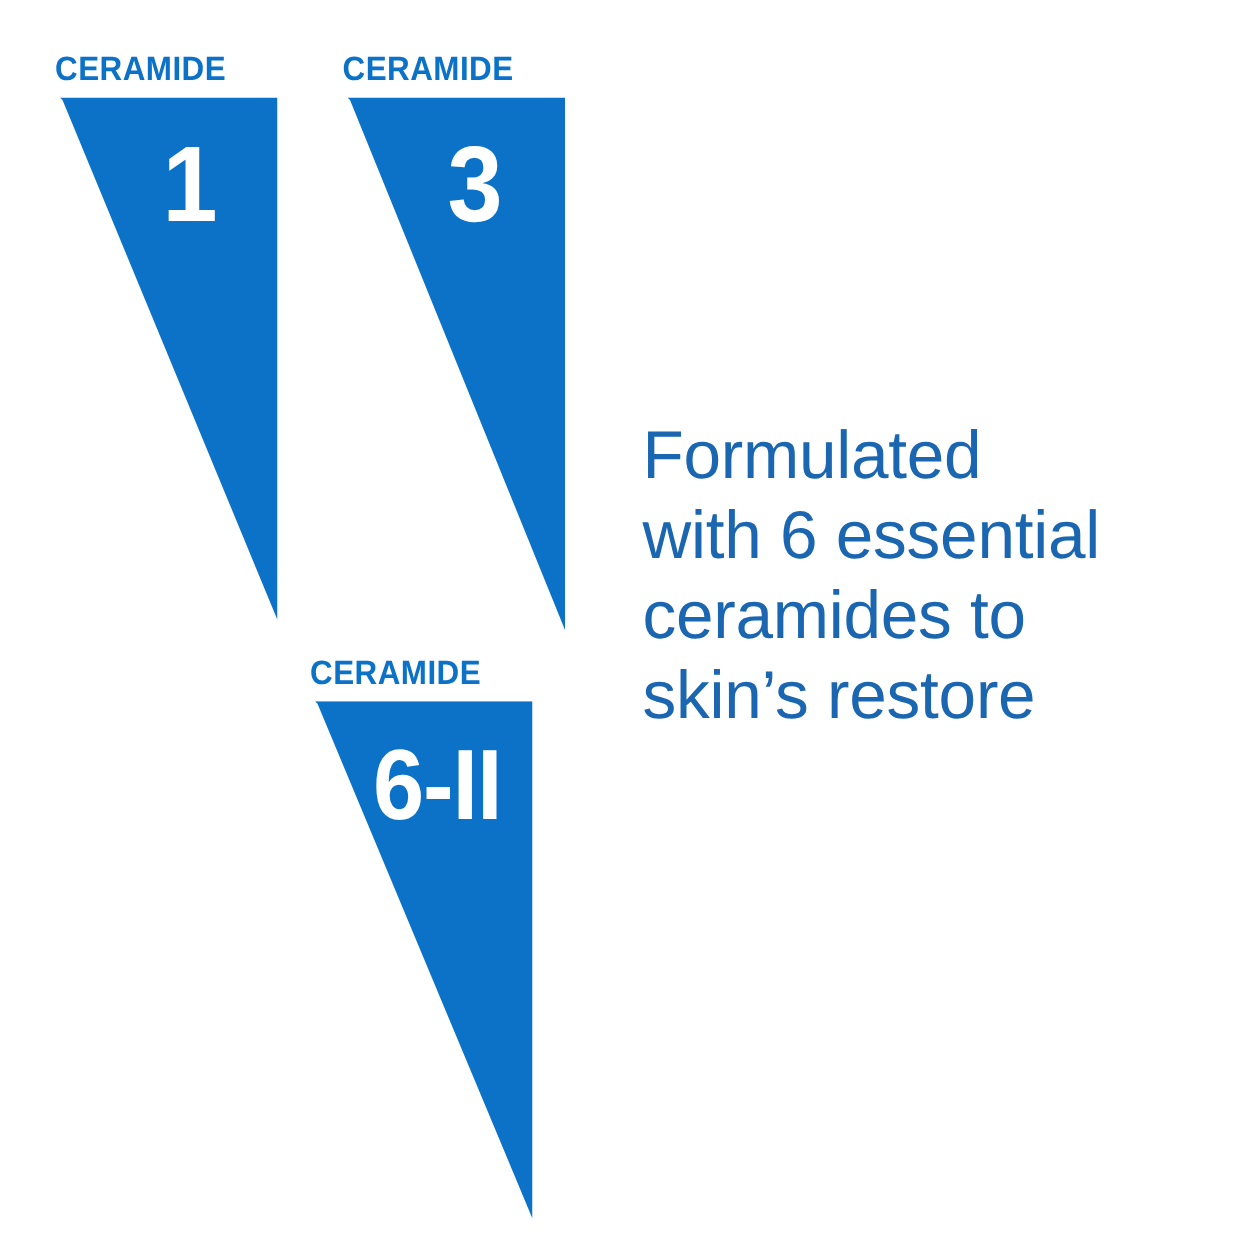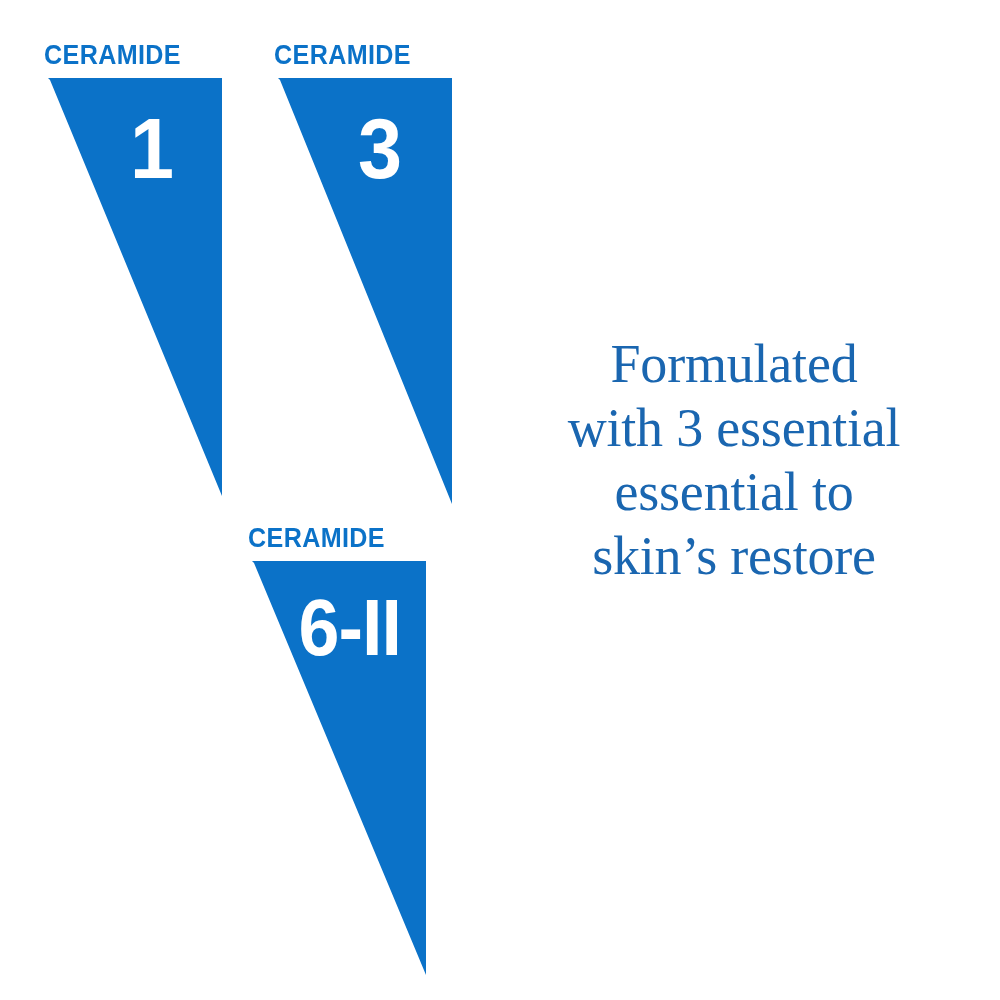--- a/index.html
+++ b/index.html
@@ -69,28 +69,27 @@
   #pennant-3 .pennant-number { left: 294px; top: 588px; font-size: 80px; letter-spacing: -1px; }
 
   
   #copy-block {
     position: absolute;
     left: 514px;
     top: 332px;
     width: 440px;
   }
   .copy-line {
-    font-family: Liberation Serif, serif;
+    font-family: Liberation Sans, sans-serif;
     font-weight: 400;
     font-size: 54px;
     line-height: 64px;
     color: #1A66B0;
     white-space: nowrap;
     letter-spacing: -0.2px;
-    text-align: center;
   }
 </style>
 </head>
 <body>
 
 <div id="stage">
 
   <div class="pennant" id="pennant-1">
     <div class="pennant-label">CERAMIDE</div>
     <svg class="pennant-shape" width="174" height="420" viewBox="0 0 174 420">
@@ -110,18 +109,18 @@
   <div class="pennant" id="pennant-3">
     <div class="pennant-label">CERAMIDE</div>
     <svg class="pennant-shape" width="174" height="416" viewBox="0 0 174 416">
       <polygon points="0,0 174,0 174,414 2,2" fill="#0B72C8"></polygon>
     </svg>
     <div class="pennant-number">6-II</div>
   </div>
 
   <div id="copy-block">
     <div class="copy-line">Formulated</div>
-    <div class="copy-line">with 3 essential</div>
-    <div class="copy-line">essential to</div>
+    <div class="copy-line">with 6 essential</div>
+    <div class="copy-line">ceramides to</div>
     <div class="copy-line">skin’s restore</div>
   </div>
 
 </div>
 
 </body></html>

